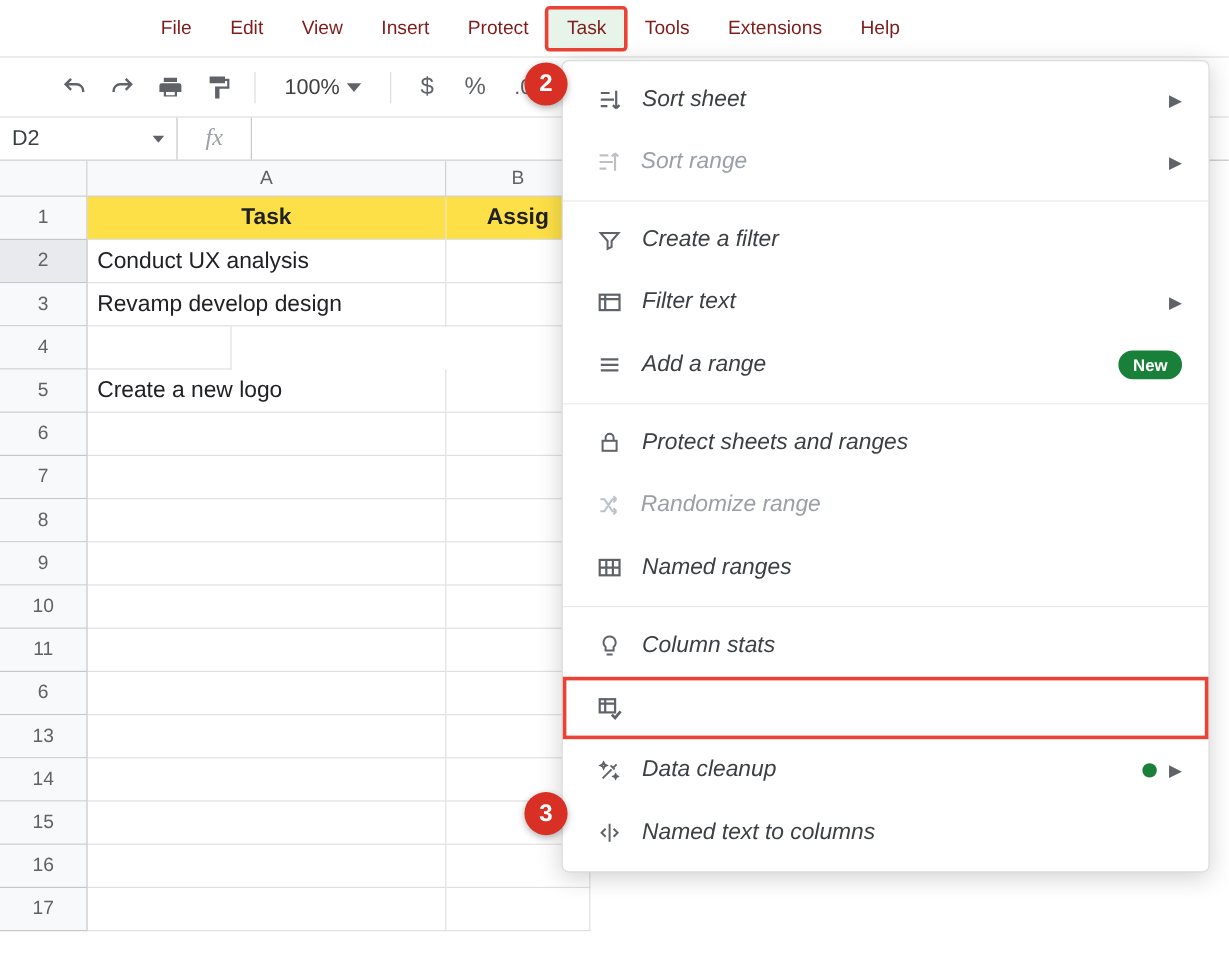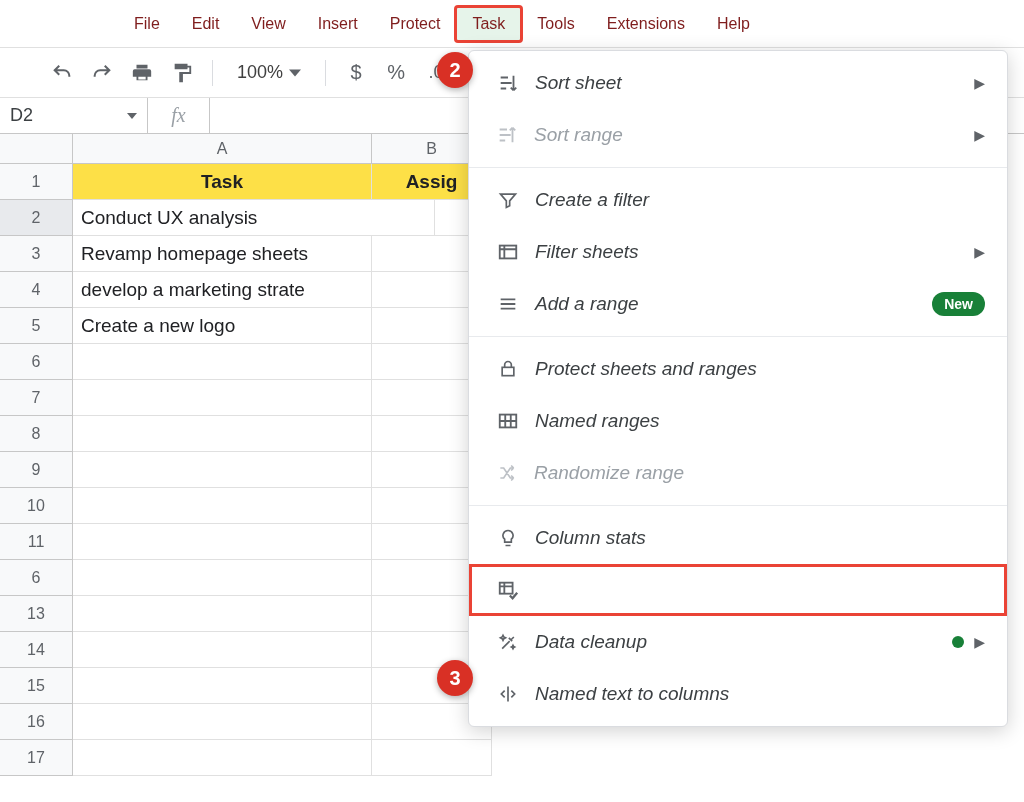--- a/index.html
+++ b/index.html
@@ -118,31 +118,30 @@
     <div class="colhdr" style="width:120px">B</div>
   </div>
 
   <div class="row">
     <div class="rowhdr">1</div>
     <div class="cell hdrcell" style="width:299px">Task</div>
     <div class="cell hdrcell" style="width:120px">Assig</div>
   </div>
   <div class="row sel">
     <div class="rowhdr">2</div>
-    <div class="cell" style="width:362px">Conduct UX analysis</div>
+    <div class="cell" style="width:299px">Conduct UX analysis</div>
     <div class="cell" style="width:120px"></div>
   </div>
   <div class="row">
     <div class="rowhdr">3</div>
-    <div class="cell" style="width:299px">Revamp homepage sheets</div>
+    <div class="cell" style="width:299px">Revamp develop design</div>
     <div class="cell" style="width:120px"></div>
   </div>
   <div class="row">
     <div class="rowhdr">4</div>
-    <div class="cell" style="width:299px">develop a marketing strate</div>
     <div class="cell" style="width:120px"></div>
   </div>
   <div class="row">
     <div class="rowhdr">5</div>
     <div class="cell" style="width:299px">Create a new logo</div>
     <div class="cell" style="width:120px"></div>
   </div>
   <div class="row">
       <div class="rowhdr">6</div>
       <div class="cell" style="width:299px"></div>
@@ -233,21 +232,21 @@
       </span>
     <span class="mlabel">Create a filter</span>
   </div>
   <div class="mrow">
     <span class="micon">
         <svg width="22" height="22" viewBox="0 0 24 24">
           <rect x="3" y="5" width="18" height="14" fill="none" stroke="#5f6368" stroke-width="2"></rect>
           <path stroke="#5f6368" stroke-width="2" d="M3 9h18M8 5v14"></path>
         </svg>
       </span>
-    <span class="mlabel">Filter sheets</span>
+    <span class="mlabel">Filter text</span>
     <span class="marrow">▶</span>
   </div>
   <div class="mrow">
     <span class="micon">
         <svg width="22" height="22" viewBox="0 0 24 24">
           <path stroke="#5f6368" stroke-width="2" d="M4 7h16M4 12h16M4 17h16"></path>
         </svg>
       </span>
     <span class="mlabel">Add a range</span>
     <span class="badge">New</span>
@@ -255,36 +254,36 @@
   <div class="msep"></div>
   <div class="mrow">
     <span class="micon">
         <svg width="20" height="20" viewBox="0 0 24 24">
           <rect x="5" y="10" width="14" height="10" fill="none" stroke="#5f6368" stroke-width="2"></rect>
           <path fill="none" stroke="#5f6368" stroke-width="2" d="M8 10V7a4 4 0 018 0v3"></path>
         </svg>
       </span>
     <span class="mlabel">Protect sheets and ranges</span>
   </div>
+  <div class="mrow disabled">
+    <span class="micon">
+        <svg width="20" height="20" viewBox="0 0 24 24">
+          <path fill="none" stroke="#bdc1c6" stroke-width="2" d="M4 6h4l8 12h4m0 0l-3-3m3 3l-3 3M4 18h4l8-12h4m0 0l-3-3m3 3l-3 3"></path>
+        </svg>
+      </span>
+    <span class="mlabel">Randomize range</span>
+  </div>
   <div class="mrow">
     <span class="micon">
         <svg width="22" height="22" viewBox="0 0 24 24">
           <rect x="3" y="5" width="18" height="14" fill="none" stroke="#5f6368" stroke-width="2"></rect>
           <path stroke="#5f6368" stroke-width="2" d="M3 12h18M9 5v14M15 5v14"></path>
         </svg>
       </span>
     <span class="mlabel">Named ranges</span>
-  </div>
-  <div class="mrow disabled">
-    <span class="micon">
-        <svg width="20" height="20" viewBox="0 0 24 24">
-          <path fill="none" stroke="#bdc1c6" stroke-width="2" d="M4 6h4l8 12h4m0 0l-3-3m3 3l-3 3M4 18h4l8-12h4m0 0l-3-3m3 3l-3 3"></path>
-        </svg>
-      </span>
-    <span class="mlabel">Randomize range</span>
   </div>
   <div class="msep"></div>
   <div class="mrow">
     <span class="micon">
         <svg width="20" height="20" viewBox="0 0 24 24">
           <path fill="none" stroke="#5f6368" stroke-width="2" d="M9 21h6M10 17h4M12 3a6 6 0 00-4 10.5V17h8v-3.5A6 6 0 0012 3z"></path>
         </svg>
       </span>
     <span class="mlabel">Column stats</span>
   </div>

